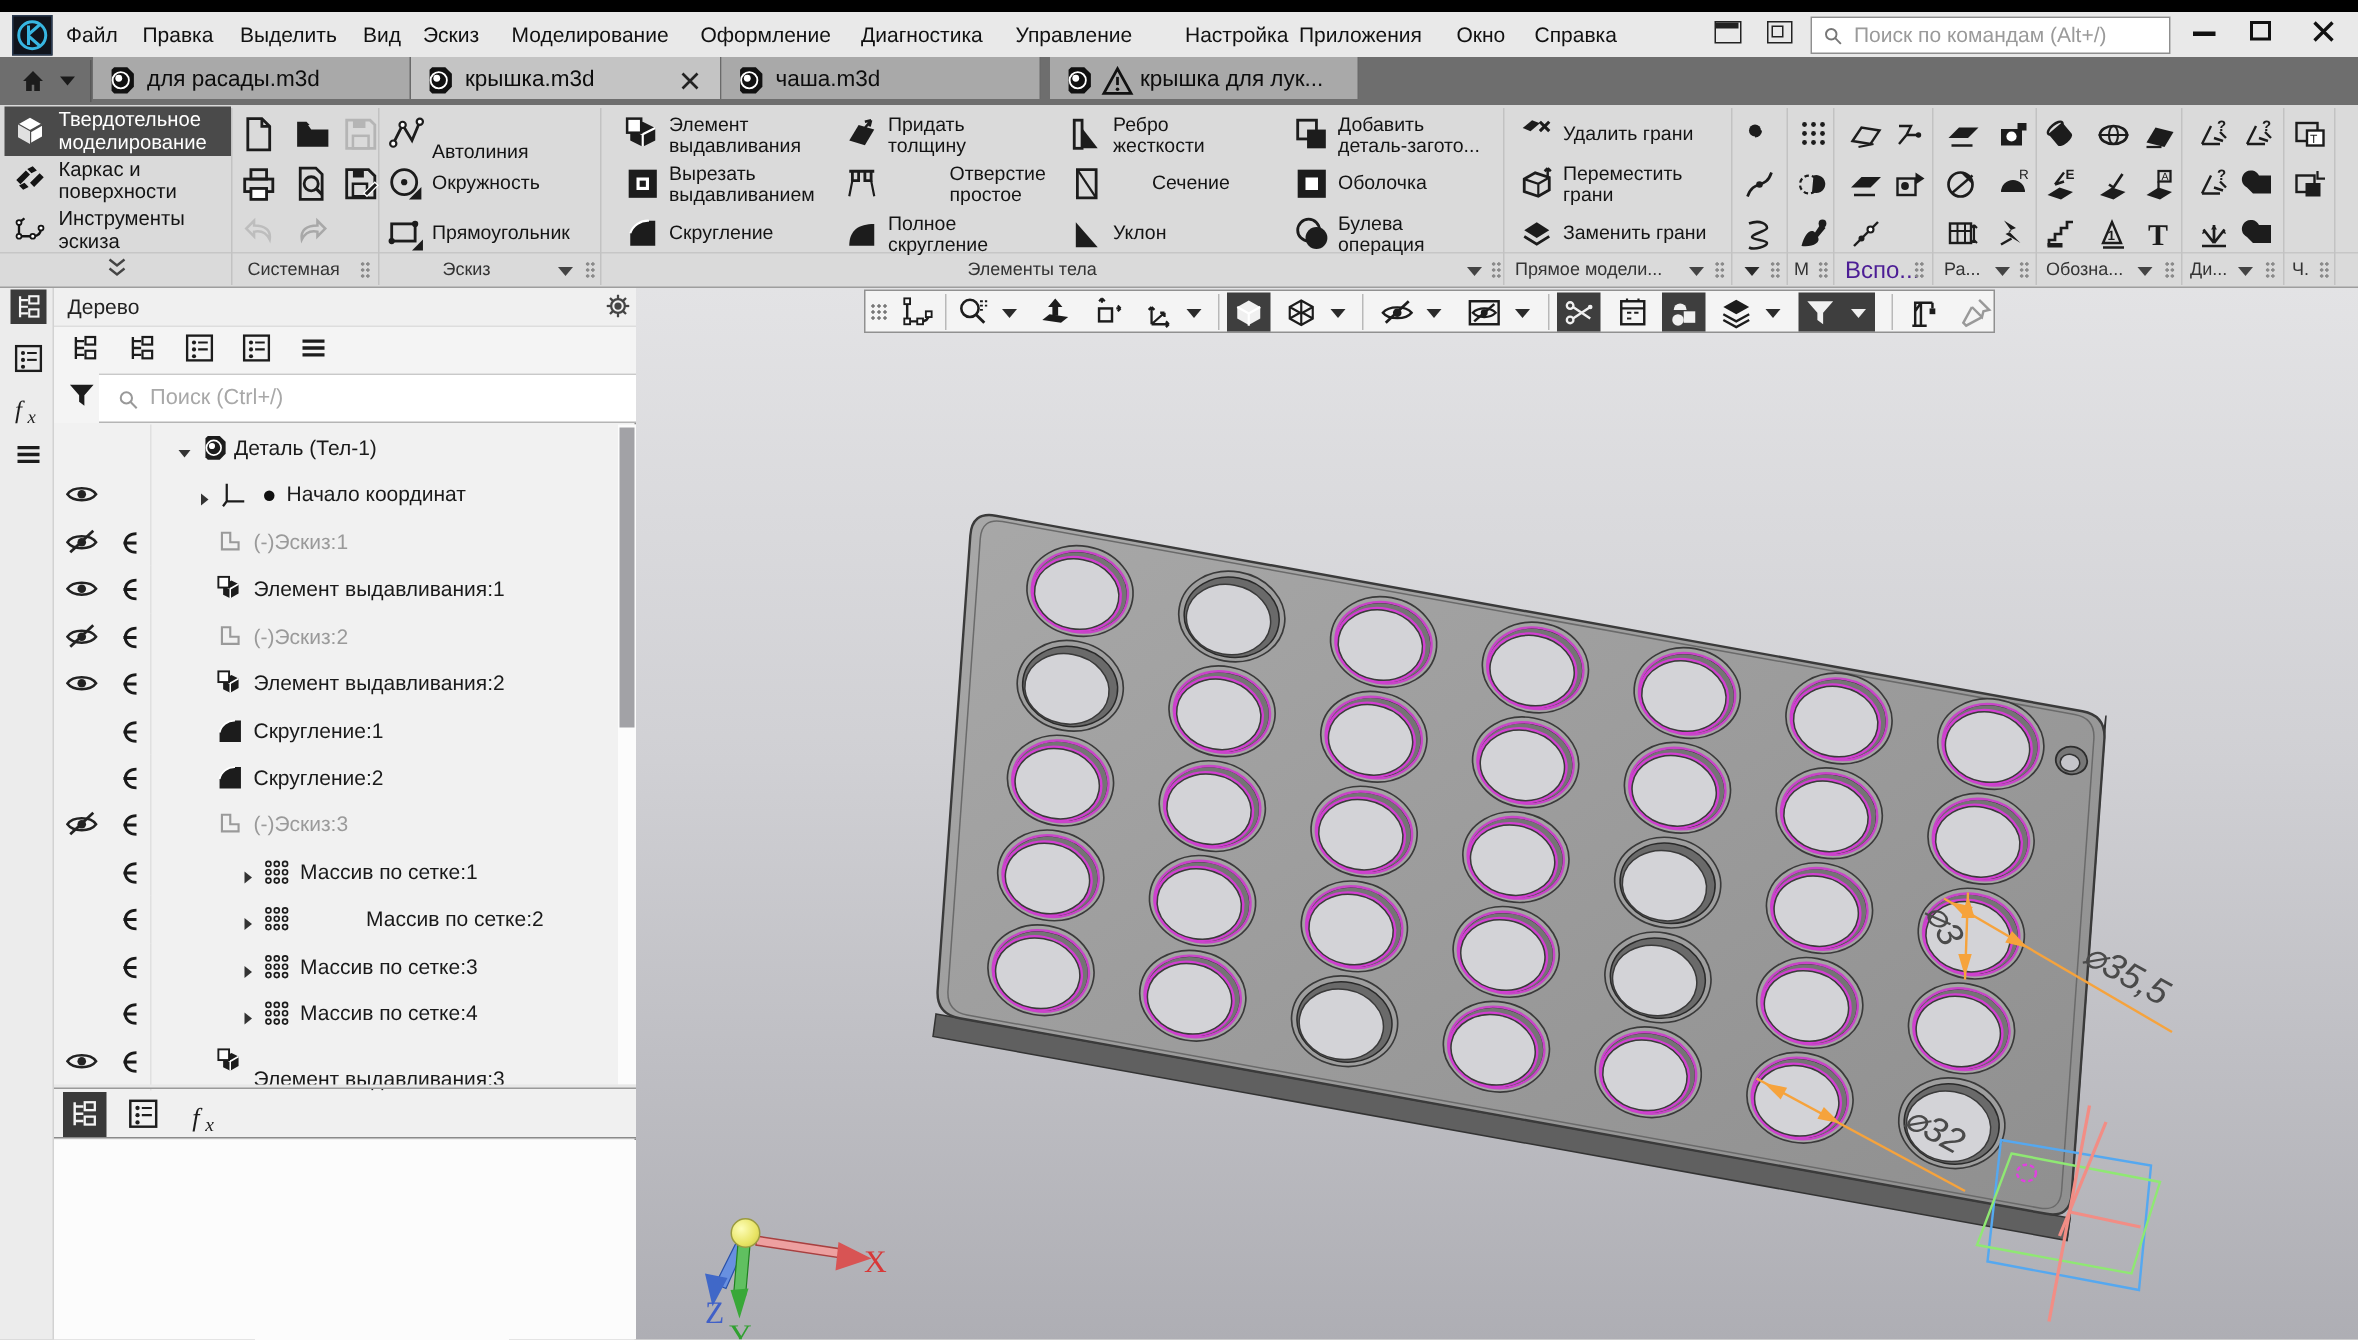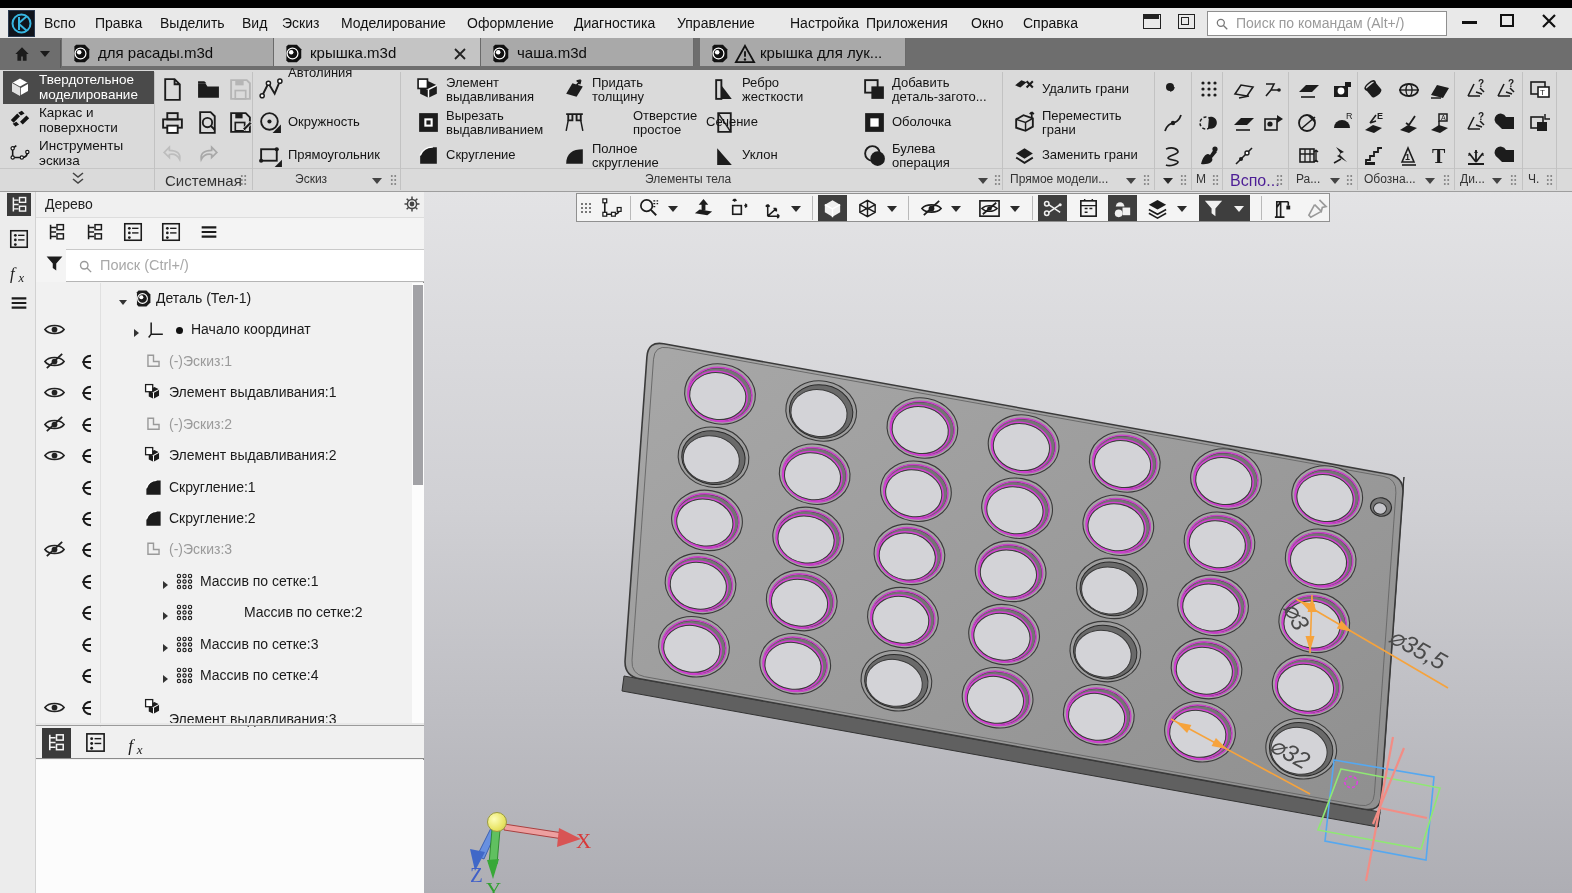--- a/index.html
+++ b/index.html
@@ -25,21 +25,21 @@
 .ddc { position:absolute; width:0; height:0; border-left:5px solid transparent; border-right:5px solid transparent; border-top:6px solid #2a2a2a; }
 </style></head><body>
 
 <div class="abs menubar">
     <div class="inner"></div>
   </div>
 <div class="abs" style="left:8px;top:10px;width:27px;height:27px;background:#10141c;border:1px solid #2a3a50;"><svg width="25" height="25" viewBox="0 0 25 25">
       <circle cx="12.5" cy="12.5" r="9" fill="none" stroke="#37b6e2" stroke-width="2"></circle>
       <path d="M10 6 v13 M10 12 l8 -7 M10 13 l8 7" stroke="#37b6e2" stroke-width="2" fill="none"></path>
     </svg></div>
-<div class="mi" style="left:44px;top:8px;">Вспо</div>
+<div class="mi" style="left:44px;top:8px;">Файл</div>
 <div class="mi" style="left:95px;top:8px;">Правка</div>
 <div class="mi" style="left:160px;top:8px;">Выделить</div>
 <div class="mi" style="left:242px;top:8px;">Вид</div>
 <div class="mi" style="left:282px;top:8px;">Эскиз</div>
 <div class="mi" style="left:341px;top:8px;">Моделирование</div>
 <div class="mi" style="left:467px;top:8px;">Оформление</div>
 <div class="mi" style="left:574px;top:8px;">Диагностика</div>
 <div class="mi" style="left:677px;top:8px;">Управление</div>
 <div class="mi" style="left:790px;top:8px;">Настройка</div>
 <div class="mi" style="left:866px;top:8px;">Приложения</div>
@@ -183,21 +183,21 @@
     </svg></div>
 <div style="position:absolute;left:196px;top:143px;width:25px;height:25px;"><svg width="25" height="25" viewBox="0 0 24 24">
       <path d="M15 4 l5 5 -5 5 v-3 c-5 -1 -8 1 -10 5 -1 -6 3 -9 10 -9 z" fill="none" stroke="#a8a8a8" stroke-width="1.6"></path>
     </svg></div>
 <div style="position:absolute;left:258px;top:77px;width:25px;height:25px;"><svg width="25" height="25" viewBox="0 0 24 24">
       <path d="M4 18 L10 6 l6 10 5 -12" fill="none" stroke="#1c1c1c" stroke-width="1.8"></path>
       <circle cx="4" cy="18" r="2" fill="#fff" stroke="#1c1c1c" stroke-width="1.4"></circle>
       <circle cx="10" cy="6" r="2" fill="#fff" stroke="#1c1c1c" stroke-width="1.4"></circle>
       <circle cx="21" cy="4" r="2" fill="#fff" stroke="#1c1c1c" stroke-width="1.4"></circle>
     </svg></div>
-<div class="rlabel2" style="left:288px;top:66px;">Автолиния</div>
+<div class="rlabel2" style="left:288px;top:94px;">Автолиния</div>
 <div style="position:absolute;left:258px;top:110px;width:25px;height:25px;"><svg width="25" height="25" viewBox="0 0 24 24">
       <circle cx="11" cy="11" r="8" fill="none" stroke="#1c1c1c" stroke-width="1.8"></circle>
       <circle cx="11" cy="11" r="2" fill="#1c1c1c"></circle>
       <polygon points="15,23 23,23 23,15" fill="#1c1c1c" transform="translate(-1,-1)"></polygon>
     </svg></div>
 <div class="rlabel2" style="left:288px;top:115px;">Окружность</div>
 <div style="position:absolute;left:258px;top:143px;width:25px;height:25px;"><svg width="25" height="25" viewBox="0 0 24 24">
       <rect x="3" y="6" width="15" height="11" fill="none" stroke="#1c1c1c" stroke-width="1.8"></rect>
       <circle cx="3" cy="17" r="2" fill="#1c1c1c"></circle>
       <circle cx="18" cy="6" r="2" fill="#1c1c1c"></circle>
@@ -237,21 +237,21 @@
 <div class="rlabel2" style="left:592px;top:142px;">Полное<br>скругление</div>
 <div style="position:absolute;left:712px;top:77px;width:25px;height:25px;"><svg width="25" height="25" viewBox="0 0 24 24">
       <rect x="4" y="3" width="5" height="18" fill="none" stroke="#1c1c1c" stroke-width="1.8"></rect>
       <path d="M9 8 l10 13 h-10 z" fill="#1c1c1c"></path>
     </svg></div>
 <div class="rlabel2" style="left:742px;top:76px;">Ребро<br>жесткости</div>
 <div style="position:absolute;left:712px;top:110px;width:25px;height:25px;"><svg width="25" height="25" viewBox="0 0 24 24">
       <path d="M6 3 h12 v18 h-12 z" fill="none" stroke="#1c1c1c" stroke-width="1.8"></path>
       <path d="M6 3 l12 18" stroke="#1c1c1c" stroke-width="1.4"></path>
     </svg></div>
-<div class="rlabel2" style="left:706px;top:115px;">Сечение</div>
+<div class="rlabel2" style="left:768px;top:115px;">Сечение</div>
 <div style="position:absolute;left:712px;top:143px;width:25px;height:25px;"><svg width="25" height="25" viewBox="0 0 24 24">
       <path d="M5 21 V5 l14 16 z" fill="#1c1c1c"></path>
     </svg></div>
 <div class="rlabel2" style="left:742px;top:148px;">Уклон</div>
 <div style="position:absolute;left:862px;top:77px;width:25px;height:25px;"><svg width="25" height="25" viewBox="0 0 24 24">
       <rect x="3" y="3" width="12" height="12" fill="none" stroke="#1c1c1c" stroke-width="1.8"></rect>
       <rect x="9" y="9" width="12" height="12" fill="#1c1c1c"></rect>
     </svg></div>
 <div class="rlabel2" style="left:892px;top:76px;">Добавить<br>деталь-загото...</div>
 <div style="position:absolute;left:862px;top:110px;width:25px;height:25px;"><svg width="25" height="25" viewBox="0 0 24 24">
@@ -426,21 +426,21 @@
 <div style="position:absolute;left:1428px;top:144px;width:24px;height:24px;"><svg width="24" height="24" viewBox="0 0 24 24">
       <text x="4" y="19" font-size="20" fill="#1c1c1c" font-family="Liberation Serif" font-weight="bold">T</text>
     </svg></div>
 <div style="position:absolute;left:1464px;top:144px;width:24px;height:24px;"><svg width="24" height="24" viewBox="0 0 24 24">
       <path d="M4 20 h16 M12 18 v-12 m0 12 l-7 -9 m7 9 l7 -9" stroke="#1c1c1c" stroke-width="1.8" fill="none"></path>
       <path d="M12 6 l-2 3 h4 z M5 9 l-1 3 3 -1 z M19 9 l1 3 -3 -1 z" fill="#1c1c1c"></path>
     </svg></div>
 <div style="position:absolute;left:1494px;top:144px;width:24px;height:24px;"><svg width="24" height="24" viewBox="0 0 24 24">
       <path d="M4 14 a6 6 0 1 1 8 -8 h8 v12 h-12 z" fill="#1c1c1c"></path>
     </svg></div>
-<div class="abs" style="left:165px;top:172px;font-size:15px;color:#333;">Системная</div>
+<div class="abs" style="left:165px;top:172px;font-size:12px;color:#333;">Системная</div>
 <div class="grip" style="left:240px;top:174px;"></div>
 <div class="abs" style="left:295px;top:172px;font-size:12px;color:#333;">Эскиз</div>
 <div class="ddc" style="left:372px;top:178px;border-top-color:#444;"></div>
 <div class="grip" style="left:390px;top:174px;"></div>
 <div class="abs" style="left:645px;top:172px;font-size:12px;color:#333;">Элементы тела</div>
 <div class="ddc" style="left:978px;top:178px;border-top-color:#444;"></div>
 <div class="grip" style="left:994px;top:174px;"></div>
 <div class="abs" style="left:1010px;top:172px;font-size:12px;color:#333;">Прямое модели...</div>
 <div class="ddc" style="left:1126px;top:178px;border-top-color:#444;"></div>
 <div class="grip" style="left:1143px;top:174px;"></div>

